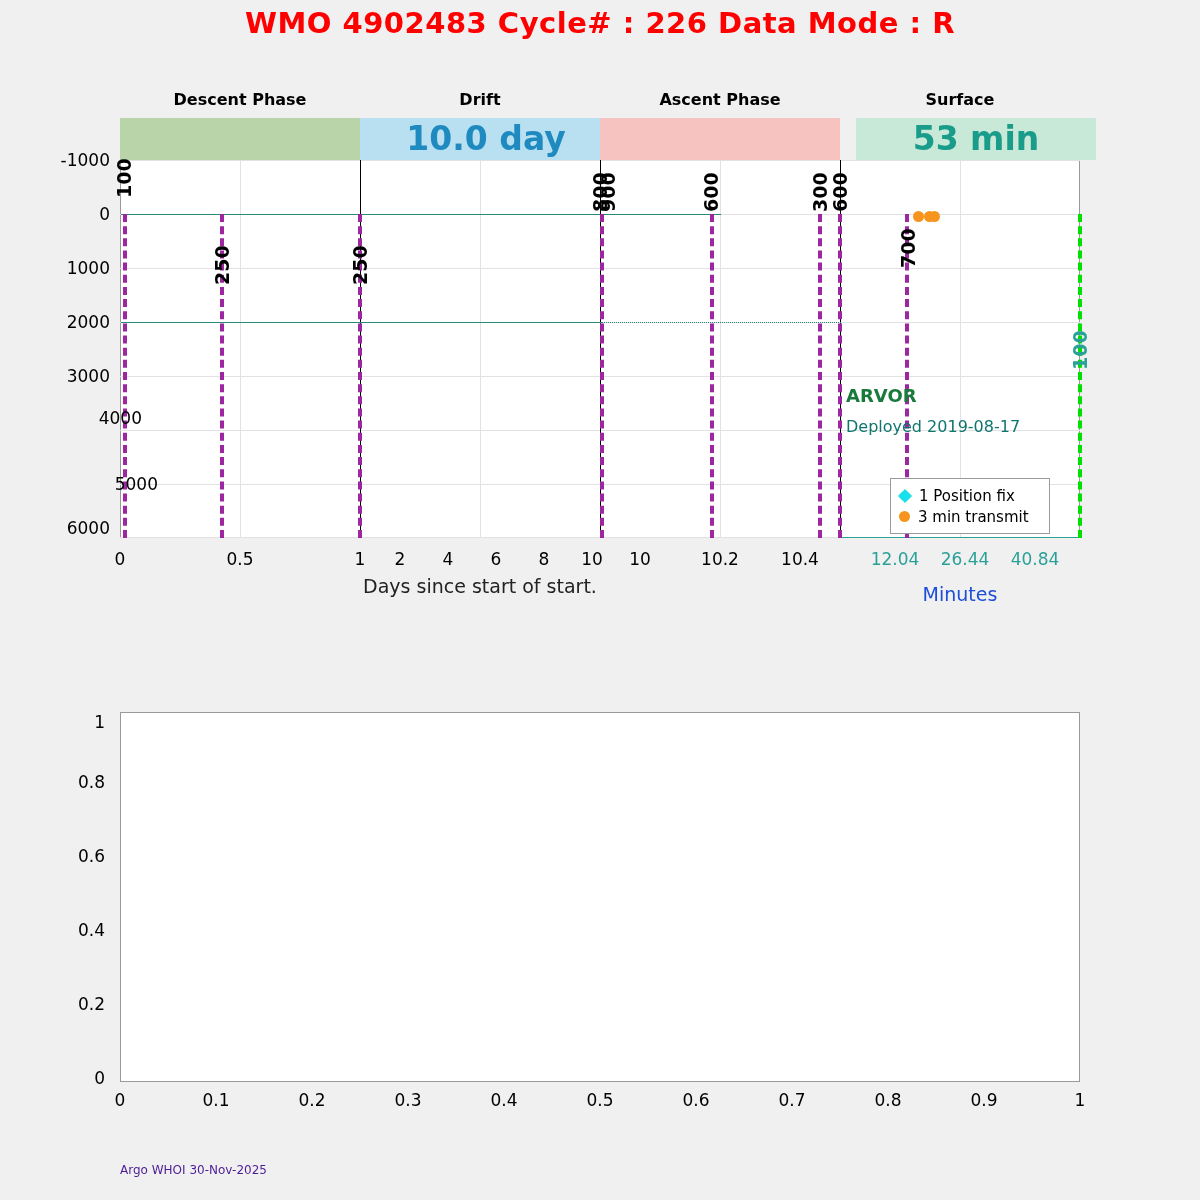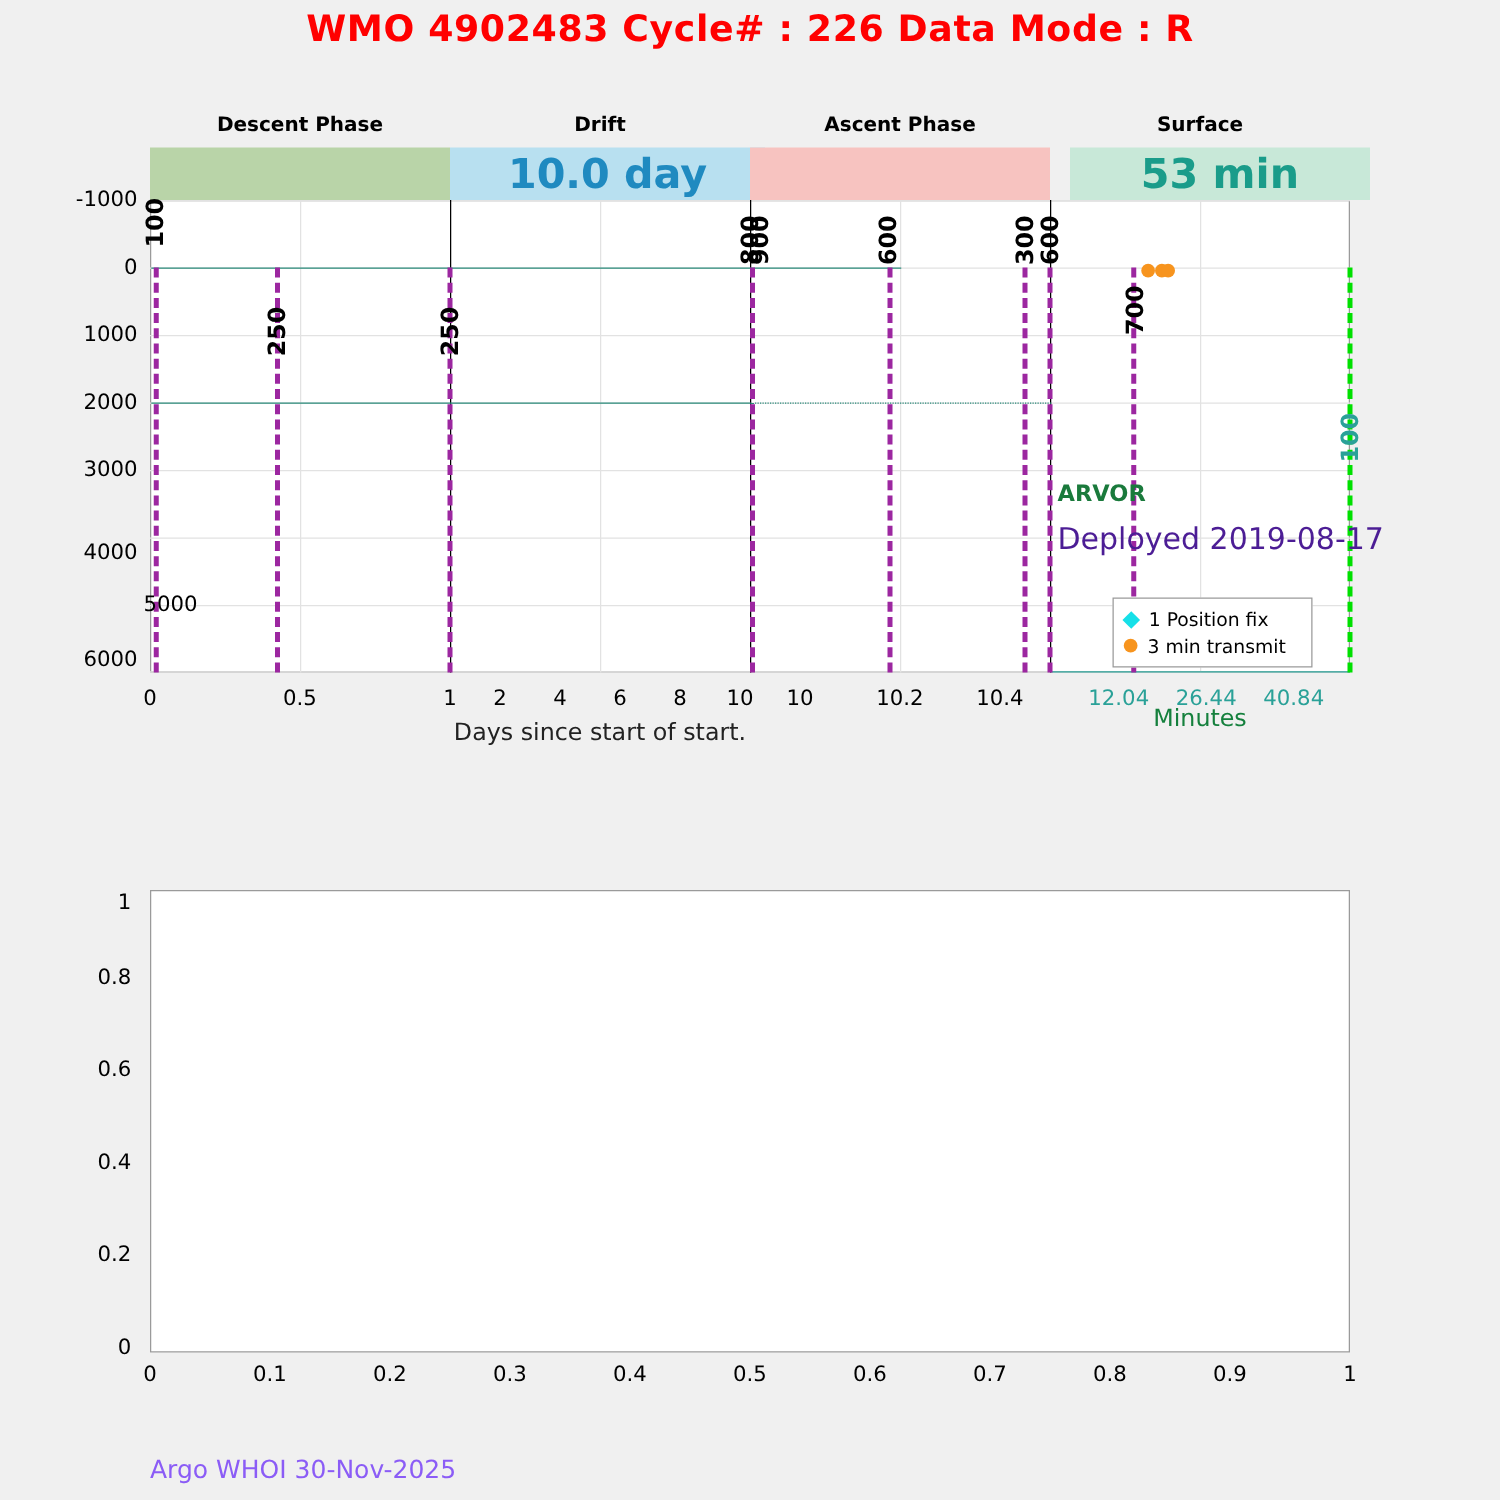--- a/index.html
+++ b/index.html
@@ -117,35 +117,35 @@
   .legend-diamond {
     width: 10px; height: 10px; background: #16e0e8;
     transform: rotate(45deg); margin: 0 9px 0 3px;
   }
   .legend-circle {
     width: 11px; height: 11px; border-radius: 50%;
     background: #f7941e; margin: 0 8px 0 2px;
   }
 
   #float-type { font-size: 18px; font-weight: bold; color: #1a7a3c; }
-  #deployed { font-size: 24px; color: #4c1d95; }
+  #deployed { font-size: 16px; color: #0f766e; }
 
   
   #plot2 {
     left: 120px; top: 712px; width: 960px; height: 370px;
     background: #ffffff;
     border: 1px solid #9a9a9a;
     box-sizing: border-box;
   }
   .ytick2 { width: 105px; text-align: right; font-size: 17px; color: #000; }
   .xtick2 { font-size: 17px; color: #000; text-align: center; width: 60px; }
 
   #footer {
     left: 120px; top: 1163px;
-    font-size: 20px; color: #8b5cf6;
+    font-size: 12px; color: #4c1d95;
   }
 </style>
 </head>
 <body>
 
 <div class="abs" id="title">WMO 4902483   Cycle# : 226   Data Mode : R</div>
 
 <div class="abs" id="plot1"></div>
 
 <div class="abs band" style="left:120px; width:240px; background:#b9d4a8;"></div>
@@ -222,42 +222,42 @@
     <span class="legend-circle"></span>
     <span>3 min transmit</span>
   </div>
 </div>
 
 <div class="abs ytick" style="left:0px; top:150px;">-1000</div>
 <div class="abs ytick" style="left:0px; top:204px;">0</div>
 <div class="abs ytick" style="left:0px; top:258px;">1000</div>
 <div class="abs ytick" style="left:0px; top:312px;">2000</div>
 <div class="abs ytick" style="left:0px; top:366px;">3000</div>
-<div class="abs ytick" style="left:0px; top:432px;">4000</div>
+<div class="abs ytick" style="left:0px; top:408px;padding-left:32px;">4000</div>
 <div class="abs ytick" style="left:0px; top:474px;margin-left:48px;">5000</div>
 <div class="abs ytick" style="left:0px; top:518px;">6000</div>
 
 <div class="abs xtick" style="left:80px;  top:549px;">0</div>
 <div class="abs xtick" style="left:200px; top:549px;">0.5</div>
 <div class="abs xtick" style="left:320px; top:549px;">1</div>
 <div class="abs xtick" style="left:360px; top:549px;">2</div>
 <div class="abs xtick" style="left:408px; top:549px;">4</div>
 <div class="abs xtick" style="left:456px; top:549px;">6</div>
 <div class="abs xtick" style="left:504px; top:549px;">8</div>
 <div class="abs xtick" style="left:552px; top:549px;">10</div>
 <div class="abs xtick" style="left:600px; top:549px;">10</div>
 <div class="abs xtick" style="left:680px; top:549px;">10.2</div>
 <div class="abs xtick" style="left:760px; top:549px;">10.4</div>
 
 <div class="abs xtick xtick-teal" style="left:855px; top:549px;">12.04</div>
 <div class="abs xtick xtick-teal" style="left:925px; top:549px;">26.44</div>
 <div class="abs xtick xtick-teal" style="left:995px; top:549px;">40.84</div>
 
 <div class="abs axis-caption" style="left:180px; top:575px; width:600px;">Days since start of start.</div>
-<div class="abs axis-caption" style="left:860px; top:564px; width:200px; color:#15803d;">Minutes</div>
+<div class="abs axis-caption" style="left:860px; top:583px; width:200px; color:#1d4ed8;">Minutes</div>
 
 <div class="abs" id="plot2"></div>
 
 <div class="abs ytick2" style="left:0px; top:1068px;">0</div>
 <div class="abs ytick2" style="left:0px; top:994px;">0.2</div>
 <div class="abs ytick2" style="left:0px; top:920px;">0.4</div>
 <div class="abs ytick2" style="left:0px; top:846px;">0.6</div>
 <div class="abs ytick2" style="left:0px; top:772px;">0.8</div>
 <div class="abs ytick2" style="left:0px; top:712px;">1</div>
 

